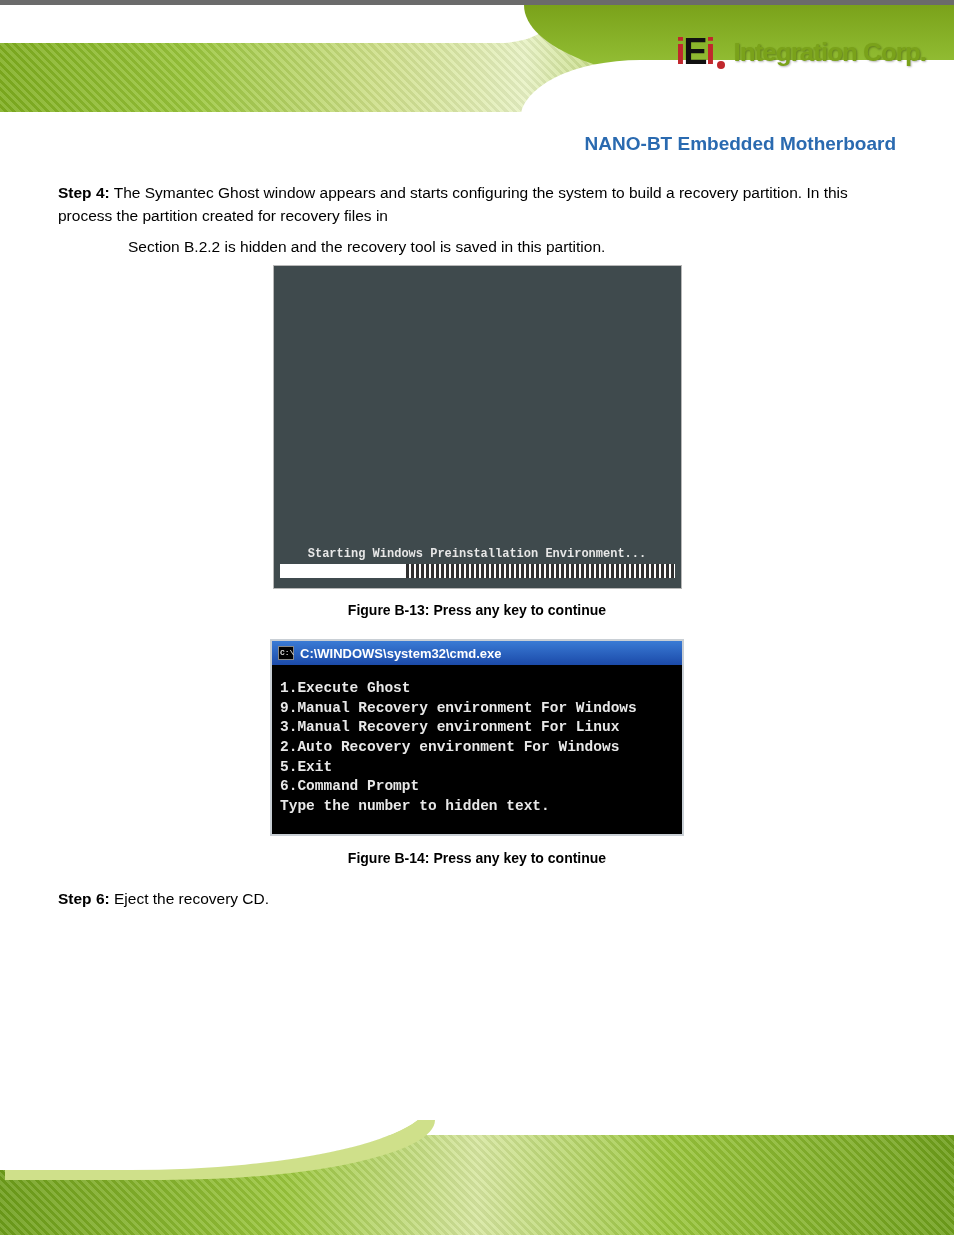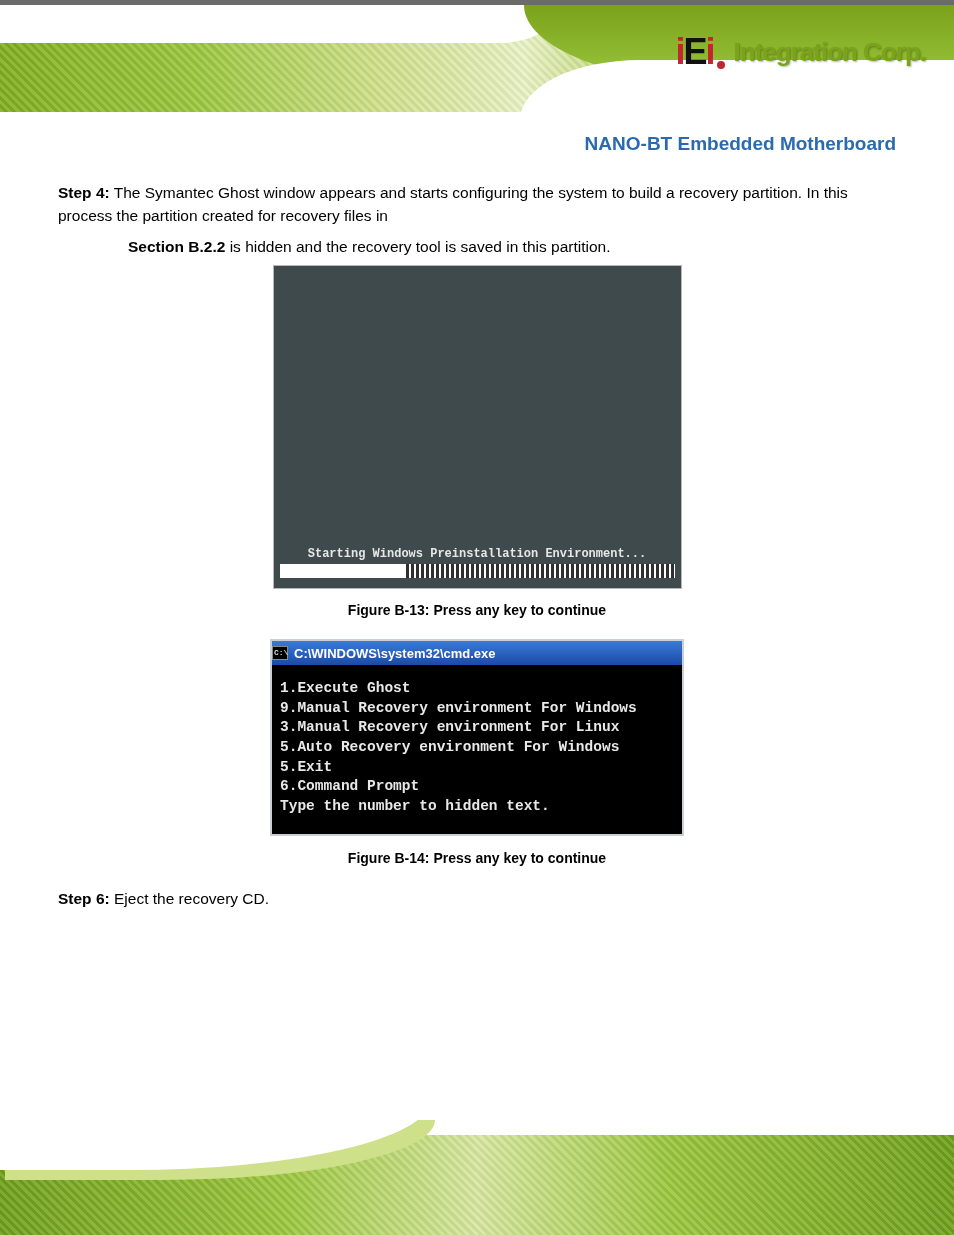--- a/index.html
+++ b/index.html
@@ -130,20 +130,21 @@
   .fig2 {
     width: 414px;
     margin: 8px auto 0 auto;
     border: 2px solid #c9cfd5;
     position: relative;
   }
   .fig2-title {
     height: 24px;
     background: linear-gradient(180deg, #3a7bd5, #1b4aa9);
     display: flex; align-items: center;
+    padding-left: 6px;
     gap: 6px;
   }
   .fig2-title .icon {
     width: 16px; height: 14px;
     background: #000;
     border: 1px solid #888;
     position: relative;
   }
   .fig2-title .icon::after {
     content: "C:\\";
@@ -209,39 +210,39 @@
 </div>
 
 <div class="page">
   <div class="doc-title">NANO-BT Embedded Motherboard</div>
 
   <p class="step">
     <span class="label">Step 4:</span>
     <span>The Symantec Ghost window appears and starts configuring the system to build a recovery partition. In this process the partition created for recovery files in</span>
   </p>
   <p class="step indent">
-    <span style="font-weight:700;">Section B.2.2</span><span> is hidden and the recovery tool is saved in this partition.</span>
+    <span style="font-weight:400;">Section B.2.2</span><span> is hidden and the recovery tool is saved in this partition.</span>
   </p>
 
   <div class="fig1">
     <div class="loadtext">Starting Windows Preinstallation Environment...</div>
     <div class="progress"></div>
   </div>
   <div class="figure-caption">Figure B-13: Press any key to continue</div>
 
 
   <div class="fig2">
     <div class="fig2-title">
       <span class="icon"></span>
       <span class="fig2-title-text">C:\WINDOWS\system32\cmd.exe</span>
     </div>
     <div class="fig2-body"><span>1.Execute Ghost</span>
 <span>9.Manual Recovery environment For Windows</span>
 <span>3.Manual Recovery environment For Linux</span>
-<span>5.Auto Recovery environment For Windows</span>
+<span>2.Auto Recovery environment For Windows</span>
 <span>5.Exit</span>
 <span>6.Command Prompt</span>
 <span>Type the number to hidden text.</span></div>
   </div>
   <div class="figure-caption">Figure B-14: Press any key to continue</div>
 
   <p class="step">
     <span class="label">Step 6:</span>
     <span>Eject the recovery CD.</span>
   </p>

